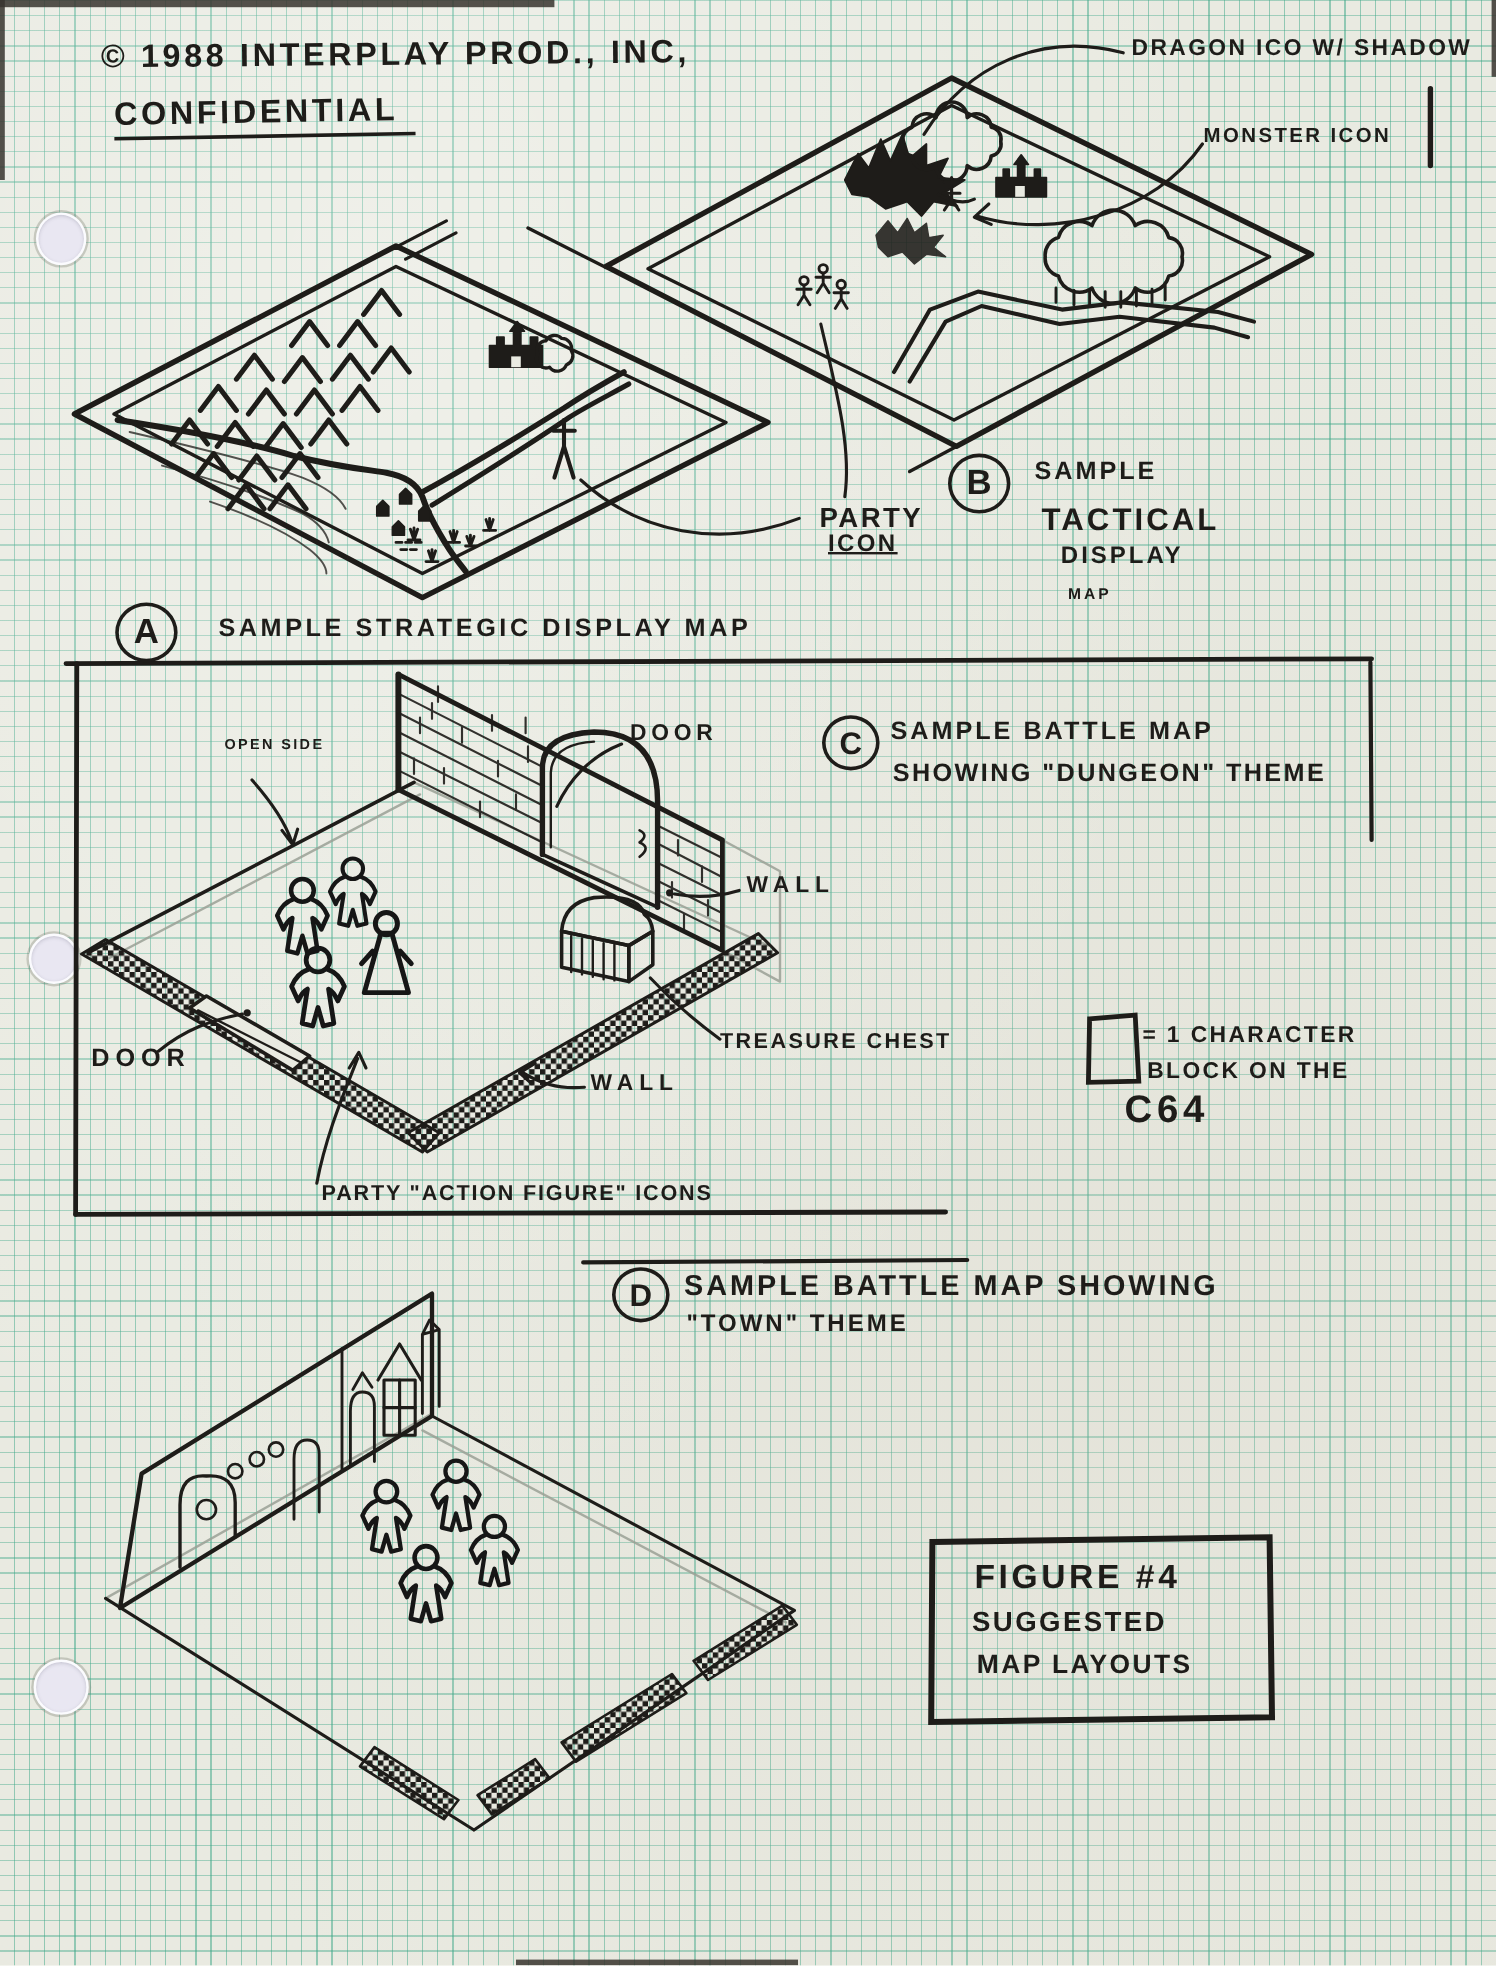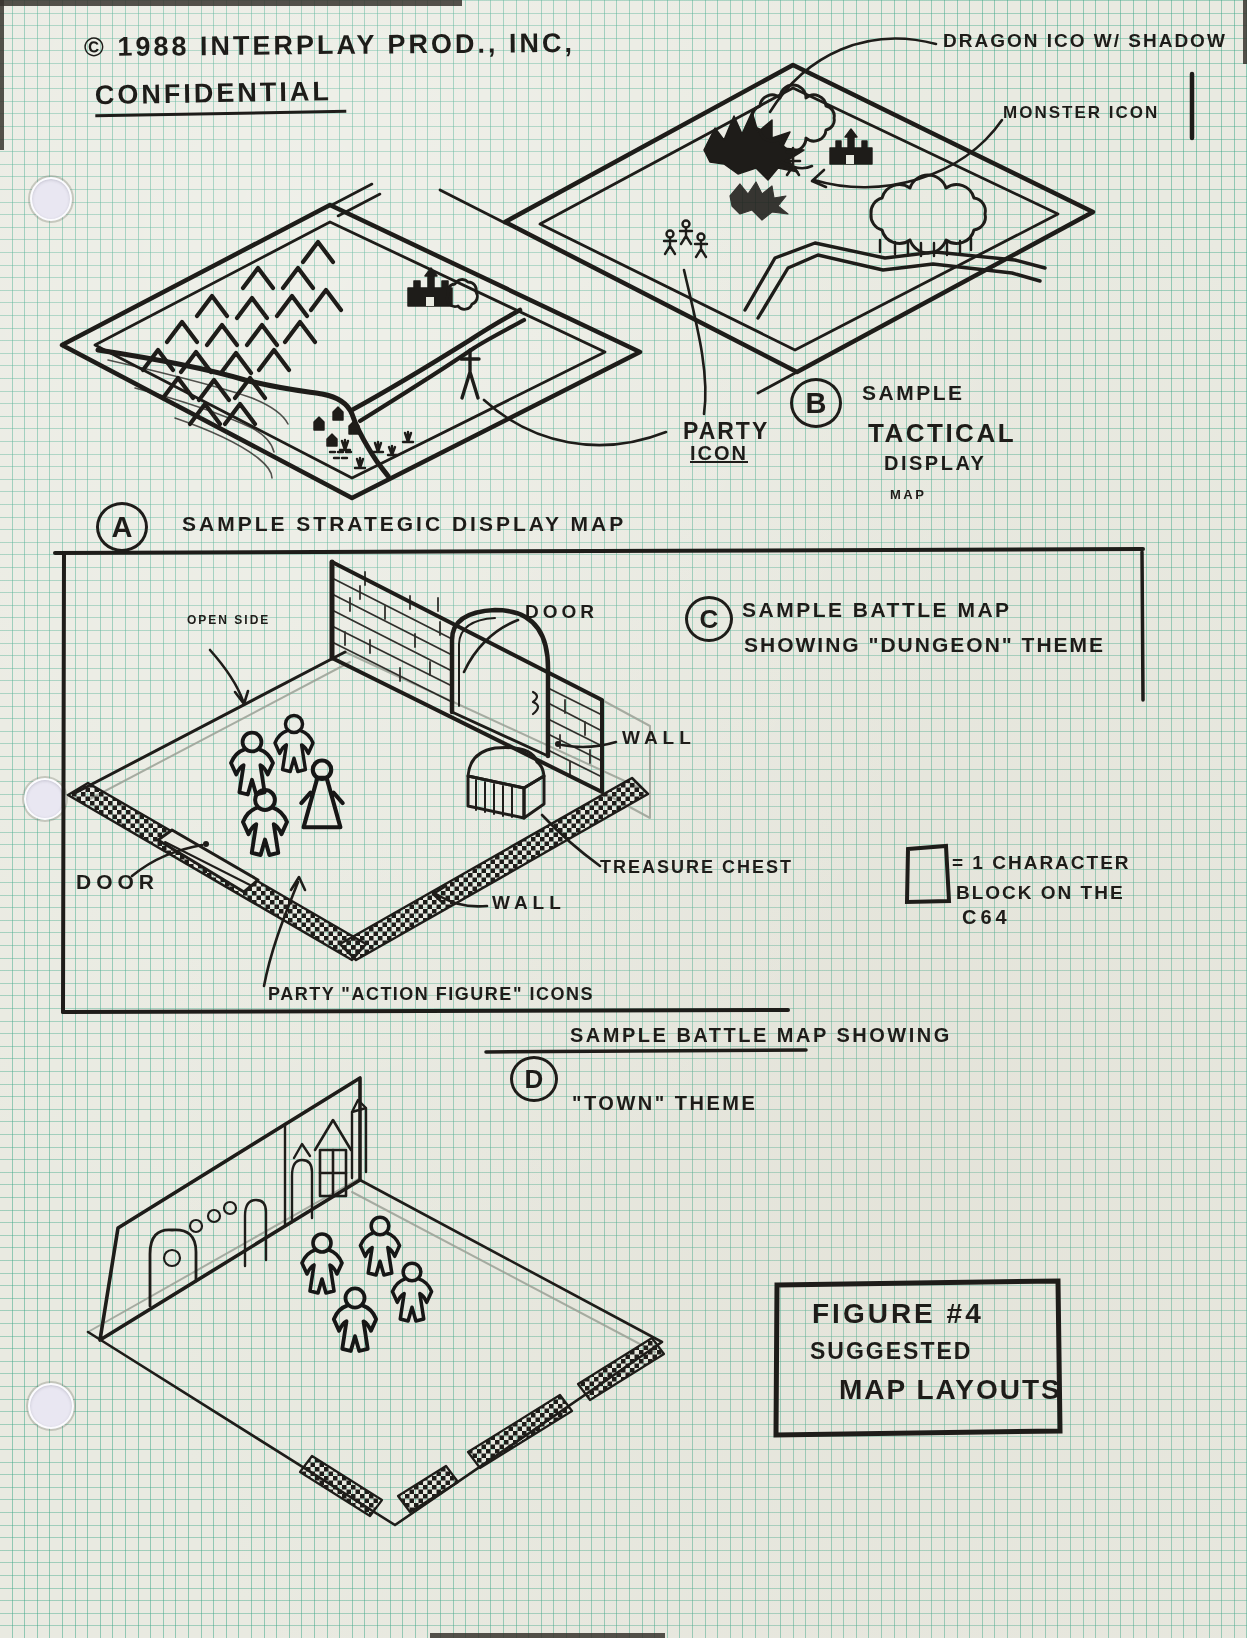--- a/index.html
+++ b/index.html
@@ -295,27 +295,27 @@
 
   <div class="badge" style="left:685px;top:596px;width:42px;height:40px;font-size:26px;">C</div>
   <div class="hw" style="left:742px;top:598px;font-size:21px;letter-spacing:2.5px;">SAMPLE BATTLE MAP</div>
   <div class="hw" style="left:744px;top:633px;font-size:21px;letter-spacing:2px;">SHOWING "DUNGEON" THEME</div>
 
   <div class="hw" style="left:622px;top:727px;font-size:19px;letter-spacing:5px;">WALL</div>
   <div class="hw" style="left:600px;top:857px;font-size:18px;letter-spacing:2px;">TREASURE CHEST</div>
 
   <div class="hw" style="left:952px;top:852px;font-size:19px;">= 1 CHARACTER</div>
   <div class="hw" style="left:956px;top:882px;font-size:19px;">BLOCK ON THE</div>
-  <div class="hw" style="left:962px;top:906px;font-size:20px;letter-spacing:4px;">C64</div>
+  <div class="hw" style="left:937px;top:906px;font-size:32px;letter-spacing:4px;">C64</div>
 
   <div class="hw" style="left:76px;top:870px;font-size:21px;letter-spacing:5px;">DOOR</div>
   <div class="hw" style="left:492px;top:892px;font-size:19px;letter-spacing:5px;">WALL</div>
   <div class="hw" style="left:268px;top:984px;font-size:18px;letter-spacing:1.5px;">PARTY "ACTION FIGURE" ICONS</div>
 
   <div class="badge" style="left:510px;top:1056px;width:42px;height:40px;font-size:26px;">D</div>
-  <div class="hw" style="left:570px;top:1024px;font-size:20px;letter-spacing:2.5px;">SAMPLE BATTLE MAP SHOWING</div>
+  <div class="hw" style="left:570px;top:1058px;font-size:24px;letter-spacing:2.5px;">SAMPLE BATTLE MAP SHOWING</div>
   <div class="hw" style="left:572px;top:1092px;font-size:20px;letter-spacing:2.5px;">"TOWN" THEME</div>
 
   <div class="hw" style="left:812px;top:1298px;font-size:28px;letter-spacing:3px;">FIGURE #4</div>
   <div class="hw" style="left:810px;top:1338px;font-size:23px;letter-spacing:2px;">SUGGESTED</div>
-  <div class="hw" style="left:814px;top:1374px;font-size:28px;letter-spacing:2px;margin-left:25px;">MAP LAYOUTS</div>
+  <div class="hw" style="left:814px;top:1374px;font-size:22px;letter-spacing:2px;">MAP LAYOUTS</div>
 
 </div>
 
 </body></html>

